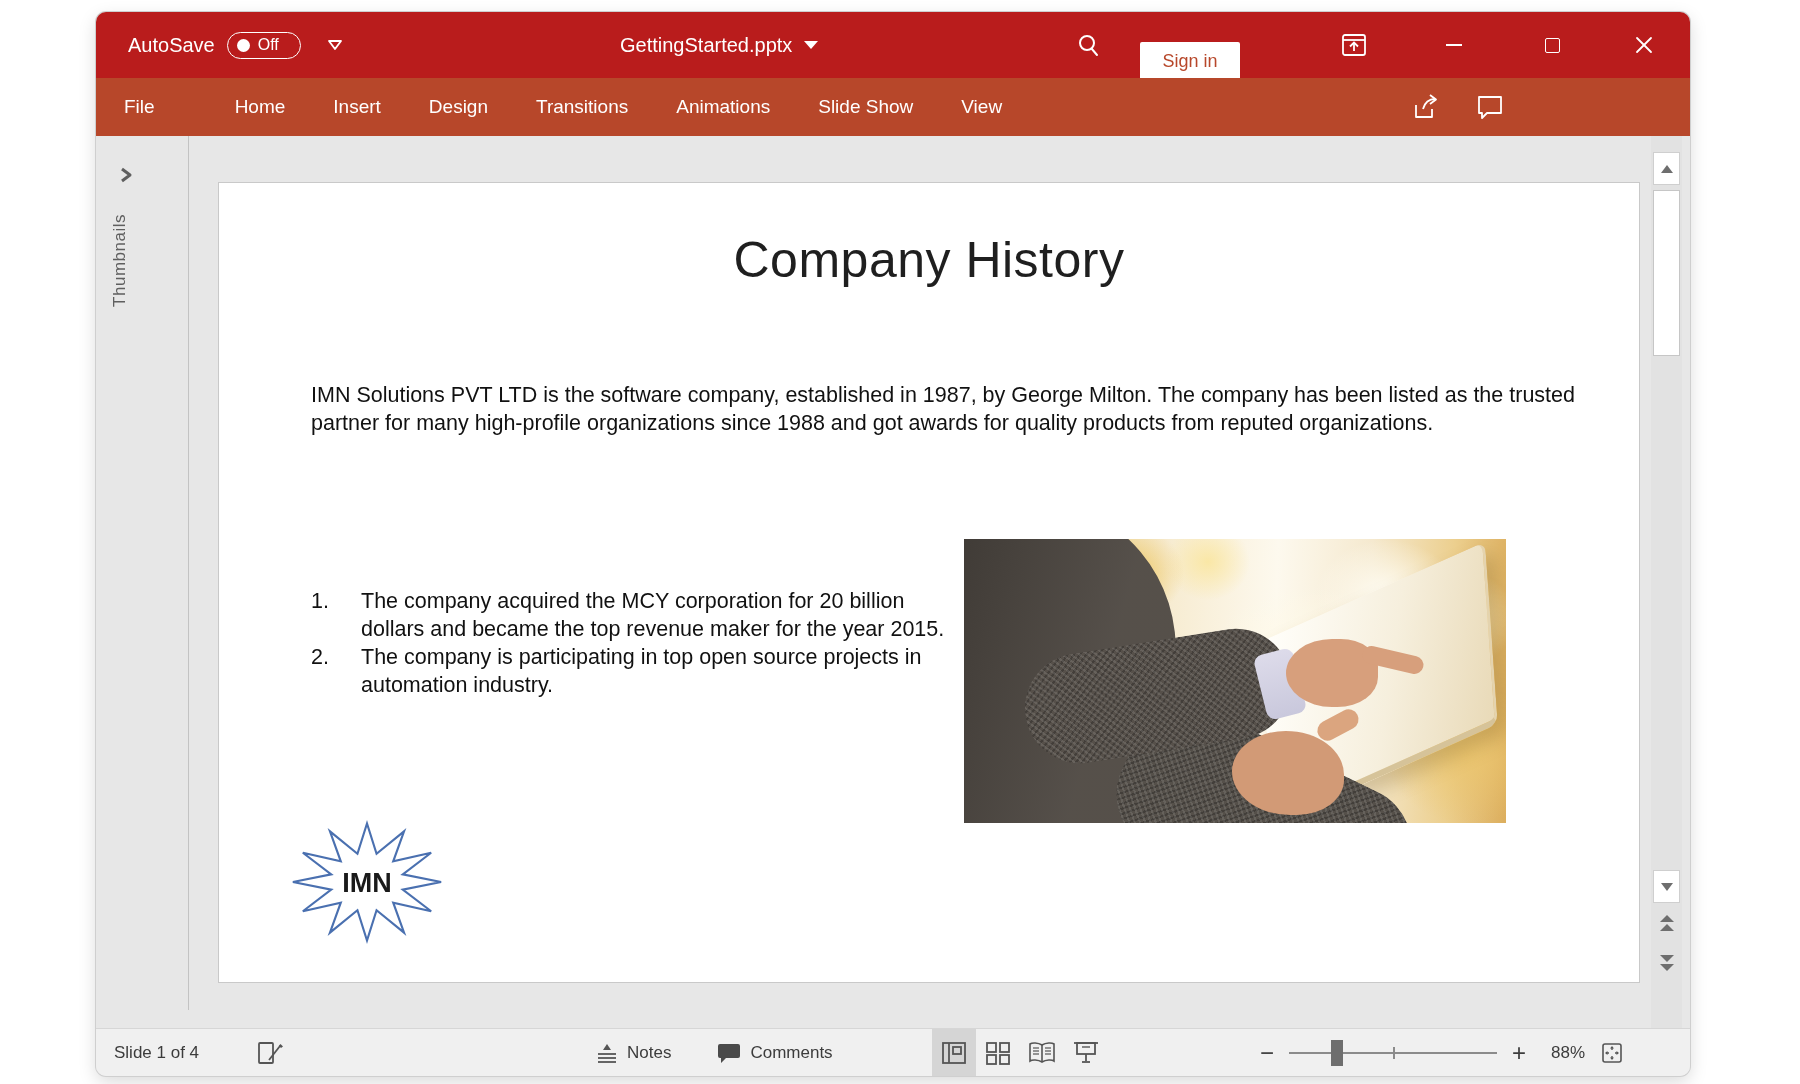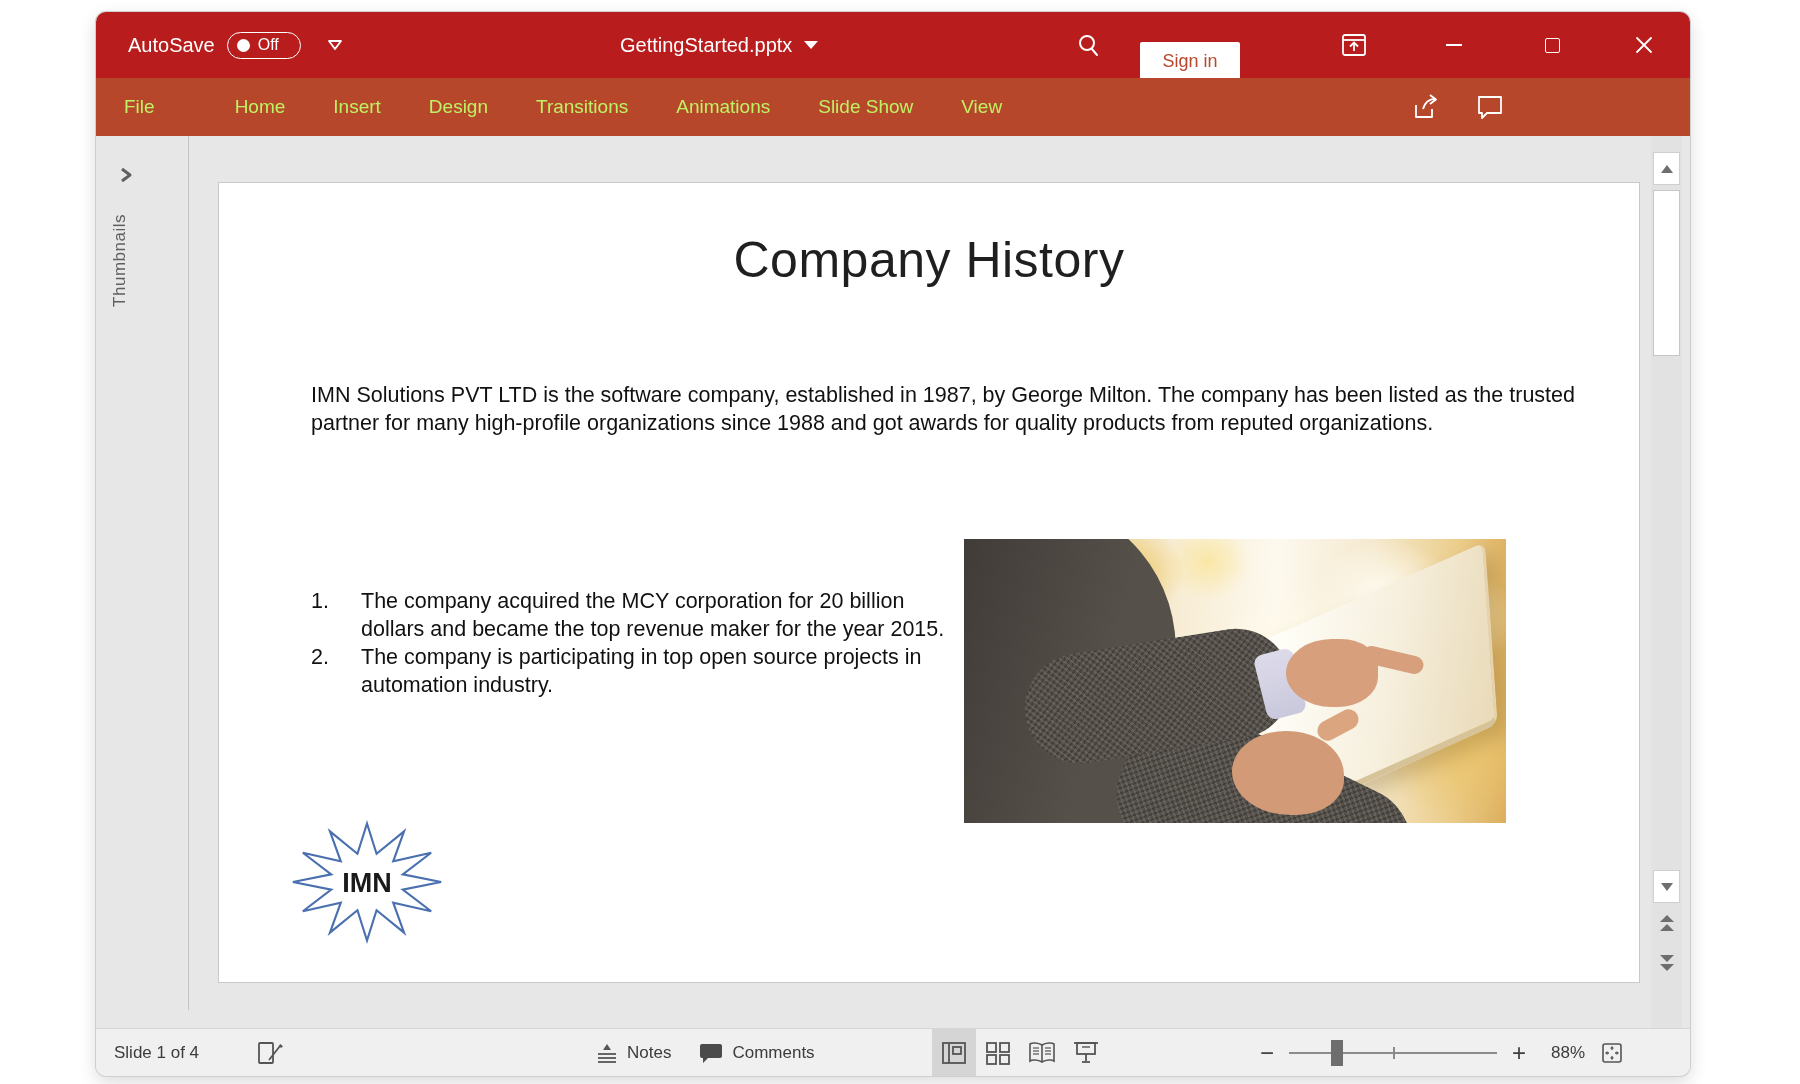--- a/index.html
+++ b/index.html
@@ -24,21 +24,21 @@
   .caret-down { width:0; height:0; border-left:7px solid transparent; border-right:7px solid transparent; border-top:8px solid #fff; }
   .tb-right-icon { position:absolute; top:0; height:66px; display:flex; align-items:center; justify-content:center; width:40px; cursor:default; }
   .signin-btn { position:absolute; left:1044px; top:14px; width:100px; height:38px; background:#fff;
                 color:#B7472A; font-size:18px; font-weight:500; border:none; border-radius:2px;
                 display:flex; align-items:center; justify-content:center;margin-top:16px; }
   .max-box { width:15px; height:15px; border:1.8px solid #fff; border-radius:2px; }
   .min-bar { width:16px; height:2px; background:#fff; }
 
   
   .ribbon-tabs { position:absolute; left:0; top:66px; width:100%; height:58px; background:#B7472A;
-                 display:flex; align-items:flex-end; color:#bef264; font-size:19px; }
+                 display:flex; align-items:flex-end; color:#ffffff; font-size:19px; }
   .rtab { padding:0 24px; height:100%; display:flex; align-items:center; white-space:nowrap; }
   .rtab.first { padding-left:28px; padding-right:30px; margin-right:26px; }
   .ribbon-right { position:absolute; right:186px; top:66px; height:58px; display:flex; align-items:center; gap:34px; }
 
   
   .main { position:absolute; left:0; top:124px; width:100%; height:892px; background:#e7e7e7; }
   .thumb-strip { position:absolute; left:0; top:0; width:92px; height:100%; }
   .thumb-divider { position:absolute; left:92px; top:0; bottom:18px; width:1px; background:#c3c3c3; }
   .thumb-chevron { position:absolute; left:22px; top:30px; }
   .thumb-label { position:absolute; left:14px; top:78px; writing-mode:vertical-rl; transform:rotate(180deg);
@@ -106,21 +106,21 @@
   .scroll-track { position:absolute; right:8px; top:0; bottom:0; width:31px; background:#e2e2e2; }
   .scroll-btn { position:absolute; left:2px; width:27px; height:33px; background:#fff; border:1px solid #cfcfcf;
                 display:flex; align-items:center; justify-content:center; }
   .scroll-thumb { position:absolute; left:2px; top:54px; width:27px; height:166px; background:#fff; border:1px solid #c6c6c6; }
   .scroll-nav { position:absolute; left:4px; width:23px; height:26px; display:flex; align-items:center; justify-content:center; }
 
   
   .statusbar { position:absolute; left:0; bottom:0; width:100%; height:48px; background:#f0f0f0;
                border-top:1px solid #d6d6d6; border-radius:0 0 10px 10px; color:#3c3c3c; font-size:17px; }
   .sb-left { position:absolute; left:18px; top:0; height:100%; display:flex; align-items:center; gap:57px; }
-  .sb-notes-group { position:absolute; left:500px; top:0; height:100%; display:flex; gap:28px; }
+  .sb-notes-group { position:absolute; left:500px; top:0; height:100%; display:flex; gap:46px; }
   .sb-item { display:flex; align-items:center; gap:9px; }
   .sb-views { position:absolute; left:836px; top:0; height:100%; display:flex; align-items:center; }
   .view-btn { width:44px; height:100%; display:flex; align-items:center; justify-content:center; }
   .view-btn.active { background:#d5d5d5; }
   .zoom-group { position:absolute; left:1164px; top:0; height:100%; display:flex; align-items:center; gap:15px; }
   .zoom-sign { font-size:24px; color:#3c3c3c; line-height:1; }
   .zoom-slider { position:relative; width:208px; height:26px; }
   .zoom-rail { position:absolute; left:0; right:0; top:12px; height:2px; background:#8b8b8b; }
   .zoom-tick { position:absolute; left:104px; top:7px; width:2px; height:12px; background:#8b8b8b; }
   .zoom-handle { position:absolute; left:42px; top:0; width:12px; height:26px; background:#6e6e6e; }

